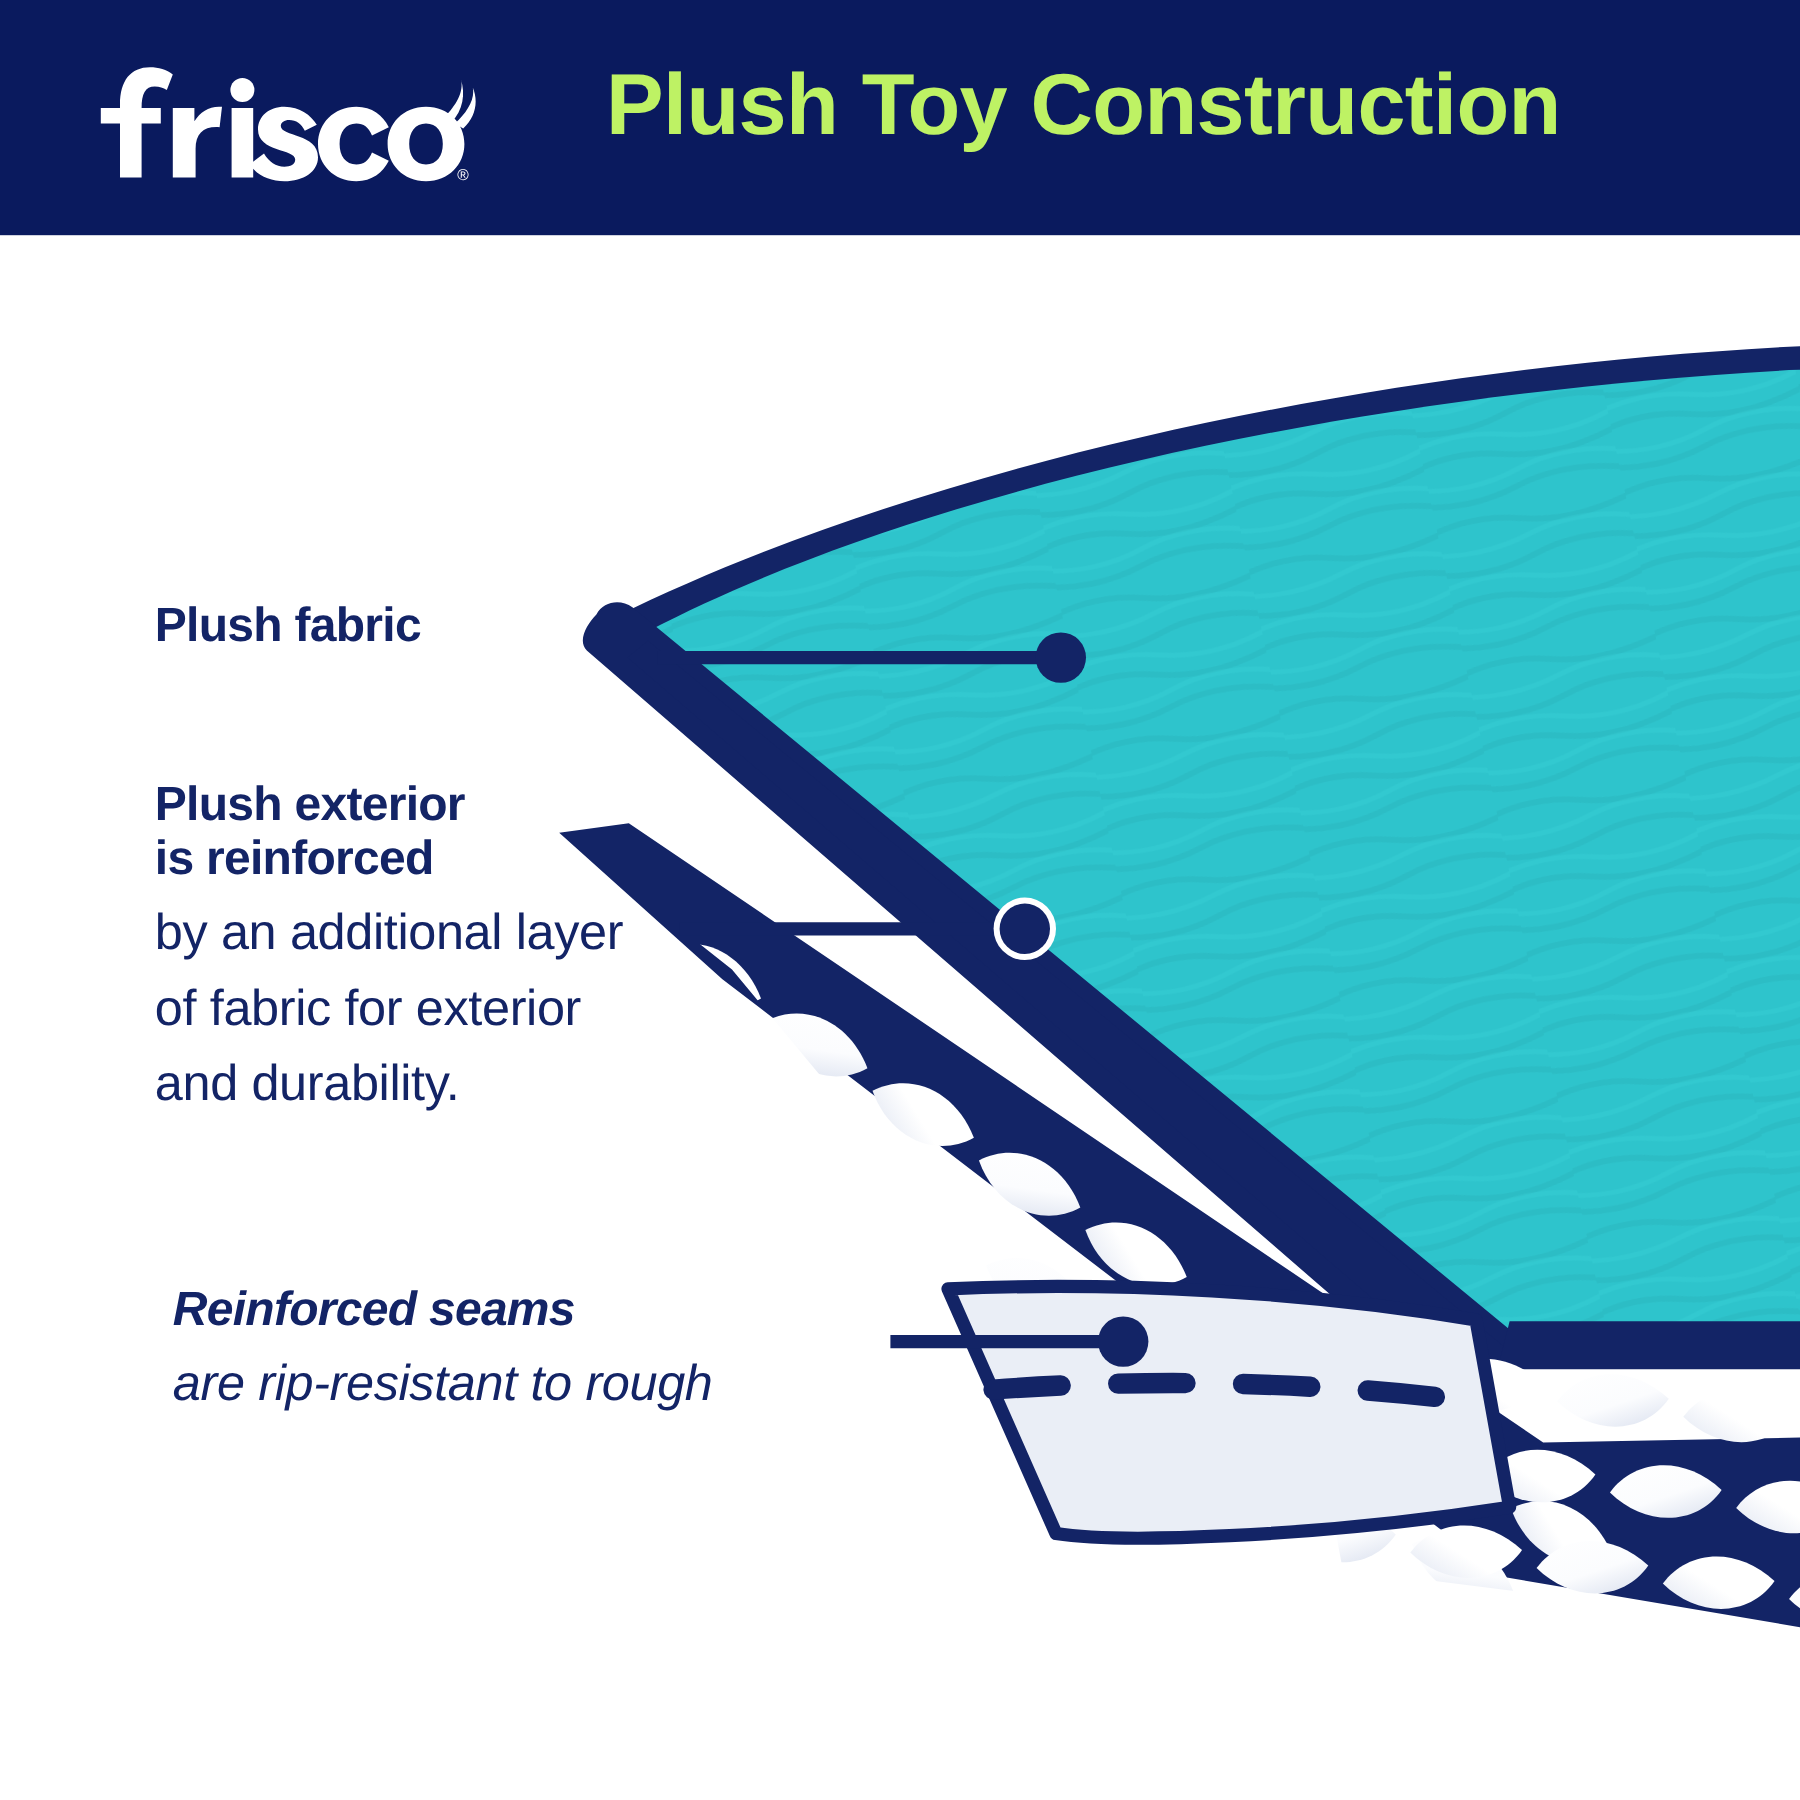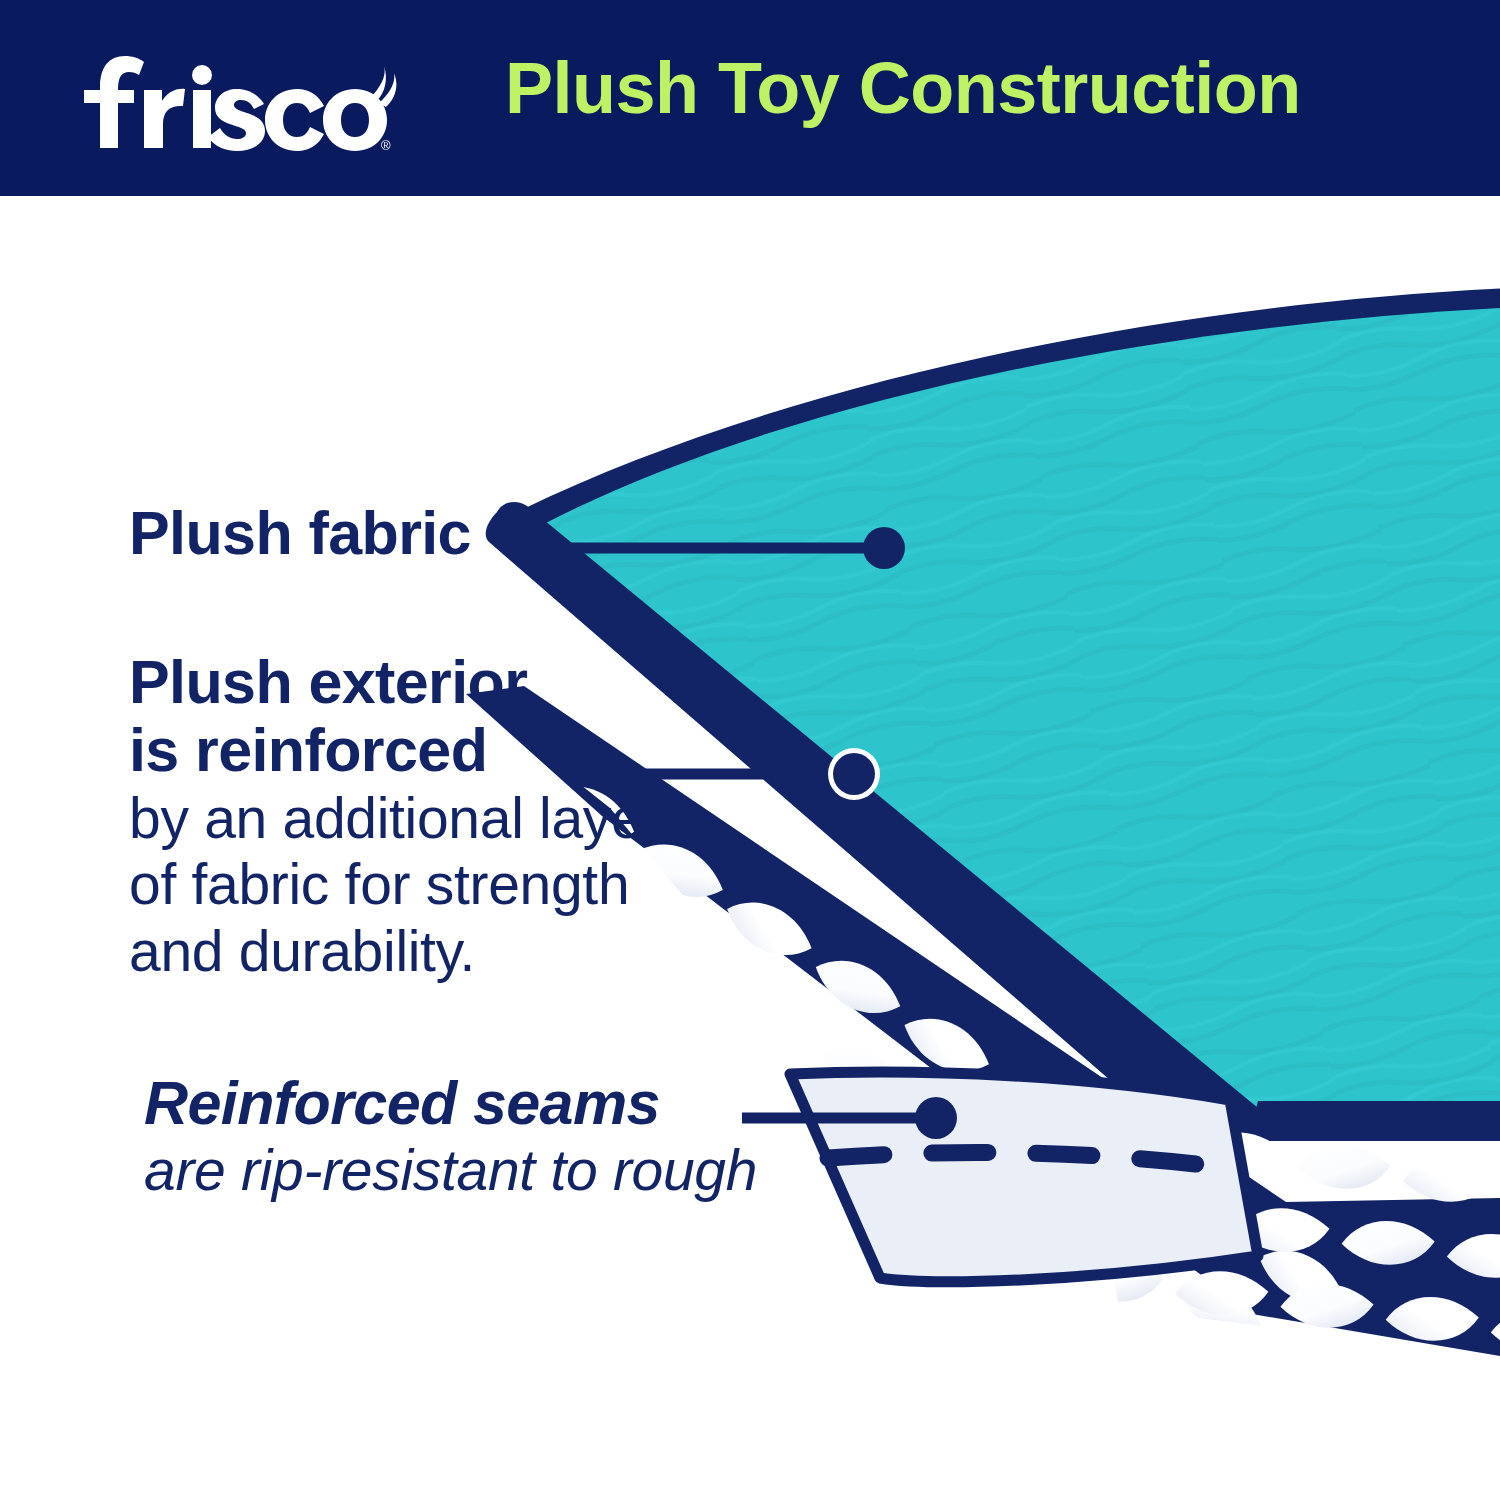--- a/index.html
+++ b/index.html
@@ -36,31 +36,32 @@
 
   
   .illus{position:absolute;left:0;top:196px;width:1500px;height:1304px;}
   .illus svg{display:block;}
 
   
   .labels{position:absolute;left:0;top:196px;width:1500px;height:1304px;pointer-events:none;}
   .lbl{position:absolute;color:#132466;}
   .lbl .hd{
     font-weight:bold;
-    font-size:61px;
+    font-size:40px;
     line-height:1.12;
     letter-spacing:-0.6px;
     white-space:nowrap;
   }
   .lbl .bd{
     font-weight:normal;
-    font-size:57px;
+    font-size:42px;
     line-height:1.17;
     letter-spacing:-0.3px;
     white-space:nowrap;
+    margin-top:14px;
   }
 
   #lbl-plush-fabric{left:129px;top:303px;}
   #lbl-plush-exterior{left:129px;top:452px;}
   #lbl-reinforced-seams{left:144px;top:873px;font-style:italic;}
 </style>
 </head>
 <body>
 
 <div id="page">
@@ -350,21 +351,21 @@
   <div class="labels">
 
     <div class="lbl" id="lbl-plush-fabric">
       <div class="hd">Plush fabric</div>
     </div>
 
     <div class="lbl" id="lbl-plush-exterior">
       <div class="hd">Plush exterior</div>
       <div class="hd">is reinforced</div>
       <div class="bd">by an additional layer</div>
-      <div class="bd">of fabric for strength</div>
+      <div class="bd">of fabric for exterior</div>
       <div class="bd">and durability.</div>
     </div>
 
     <div class="lbl" id="lbl-reinforced-seams">
       <div class="hd">Reinforced seams</div>
       <div class="bd">are rip-resistant to rough</div>
     </div>
 
   </div>
 </div>

